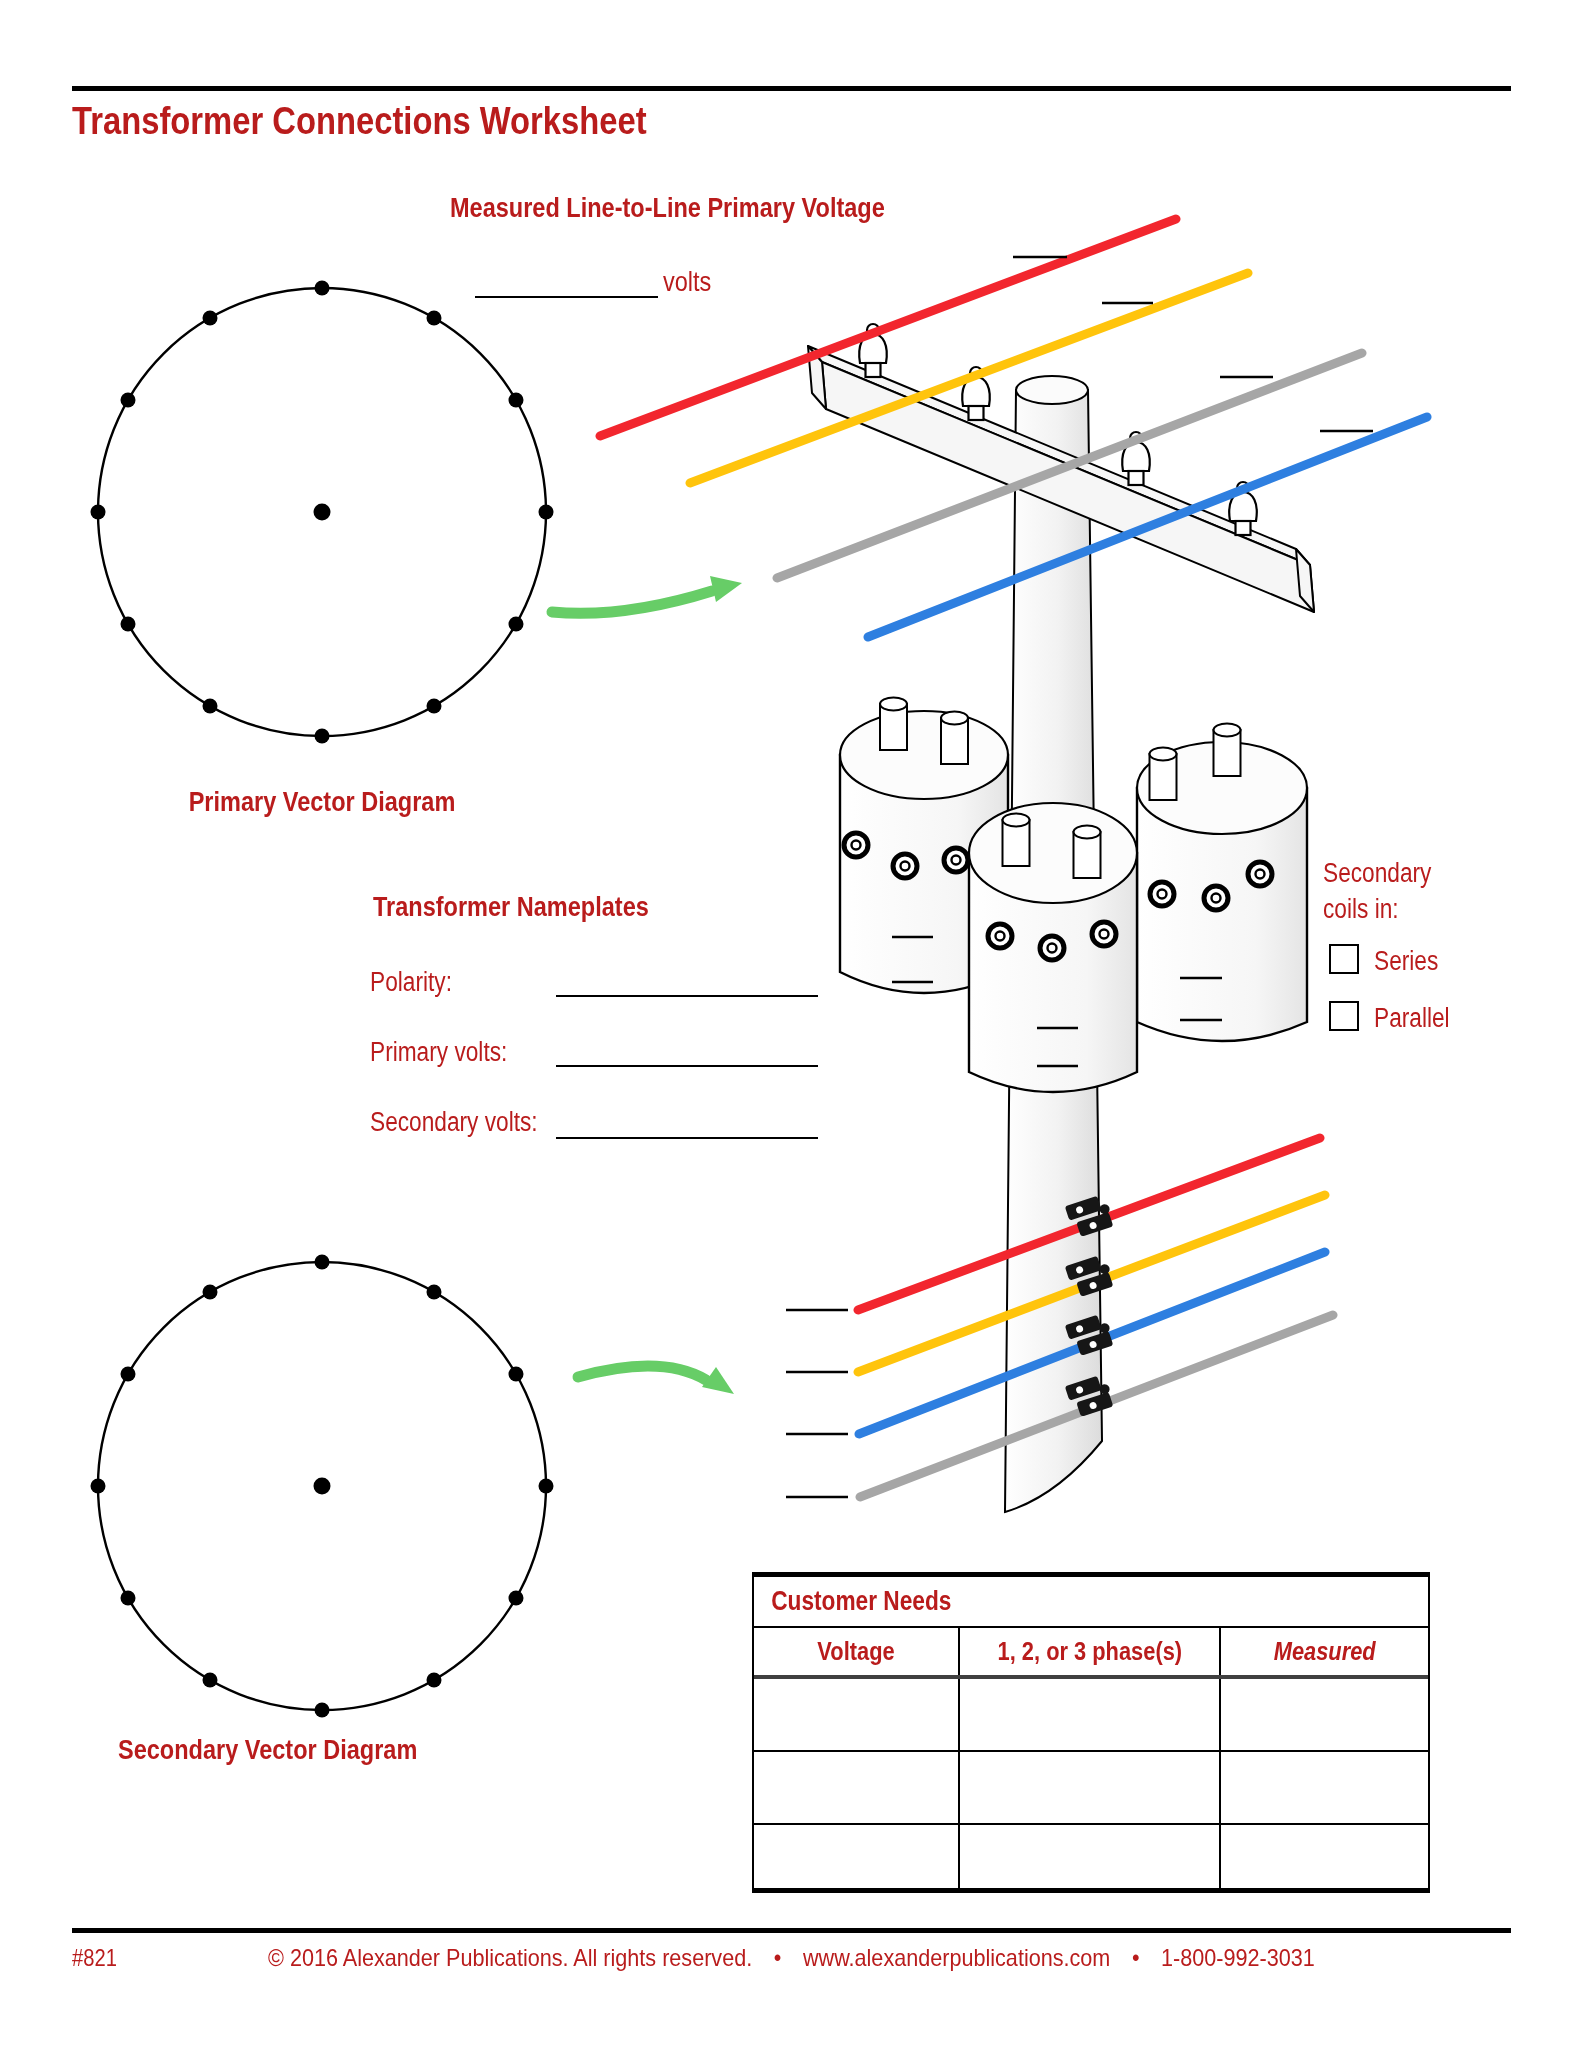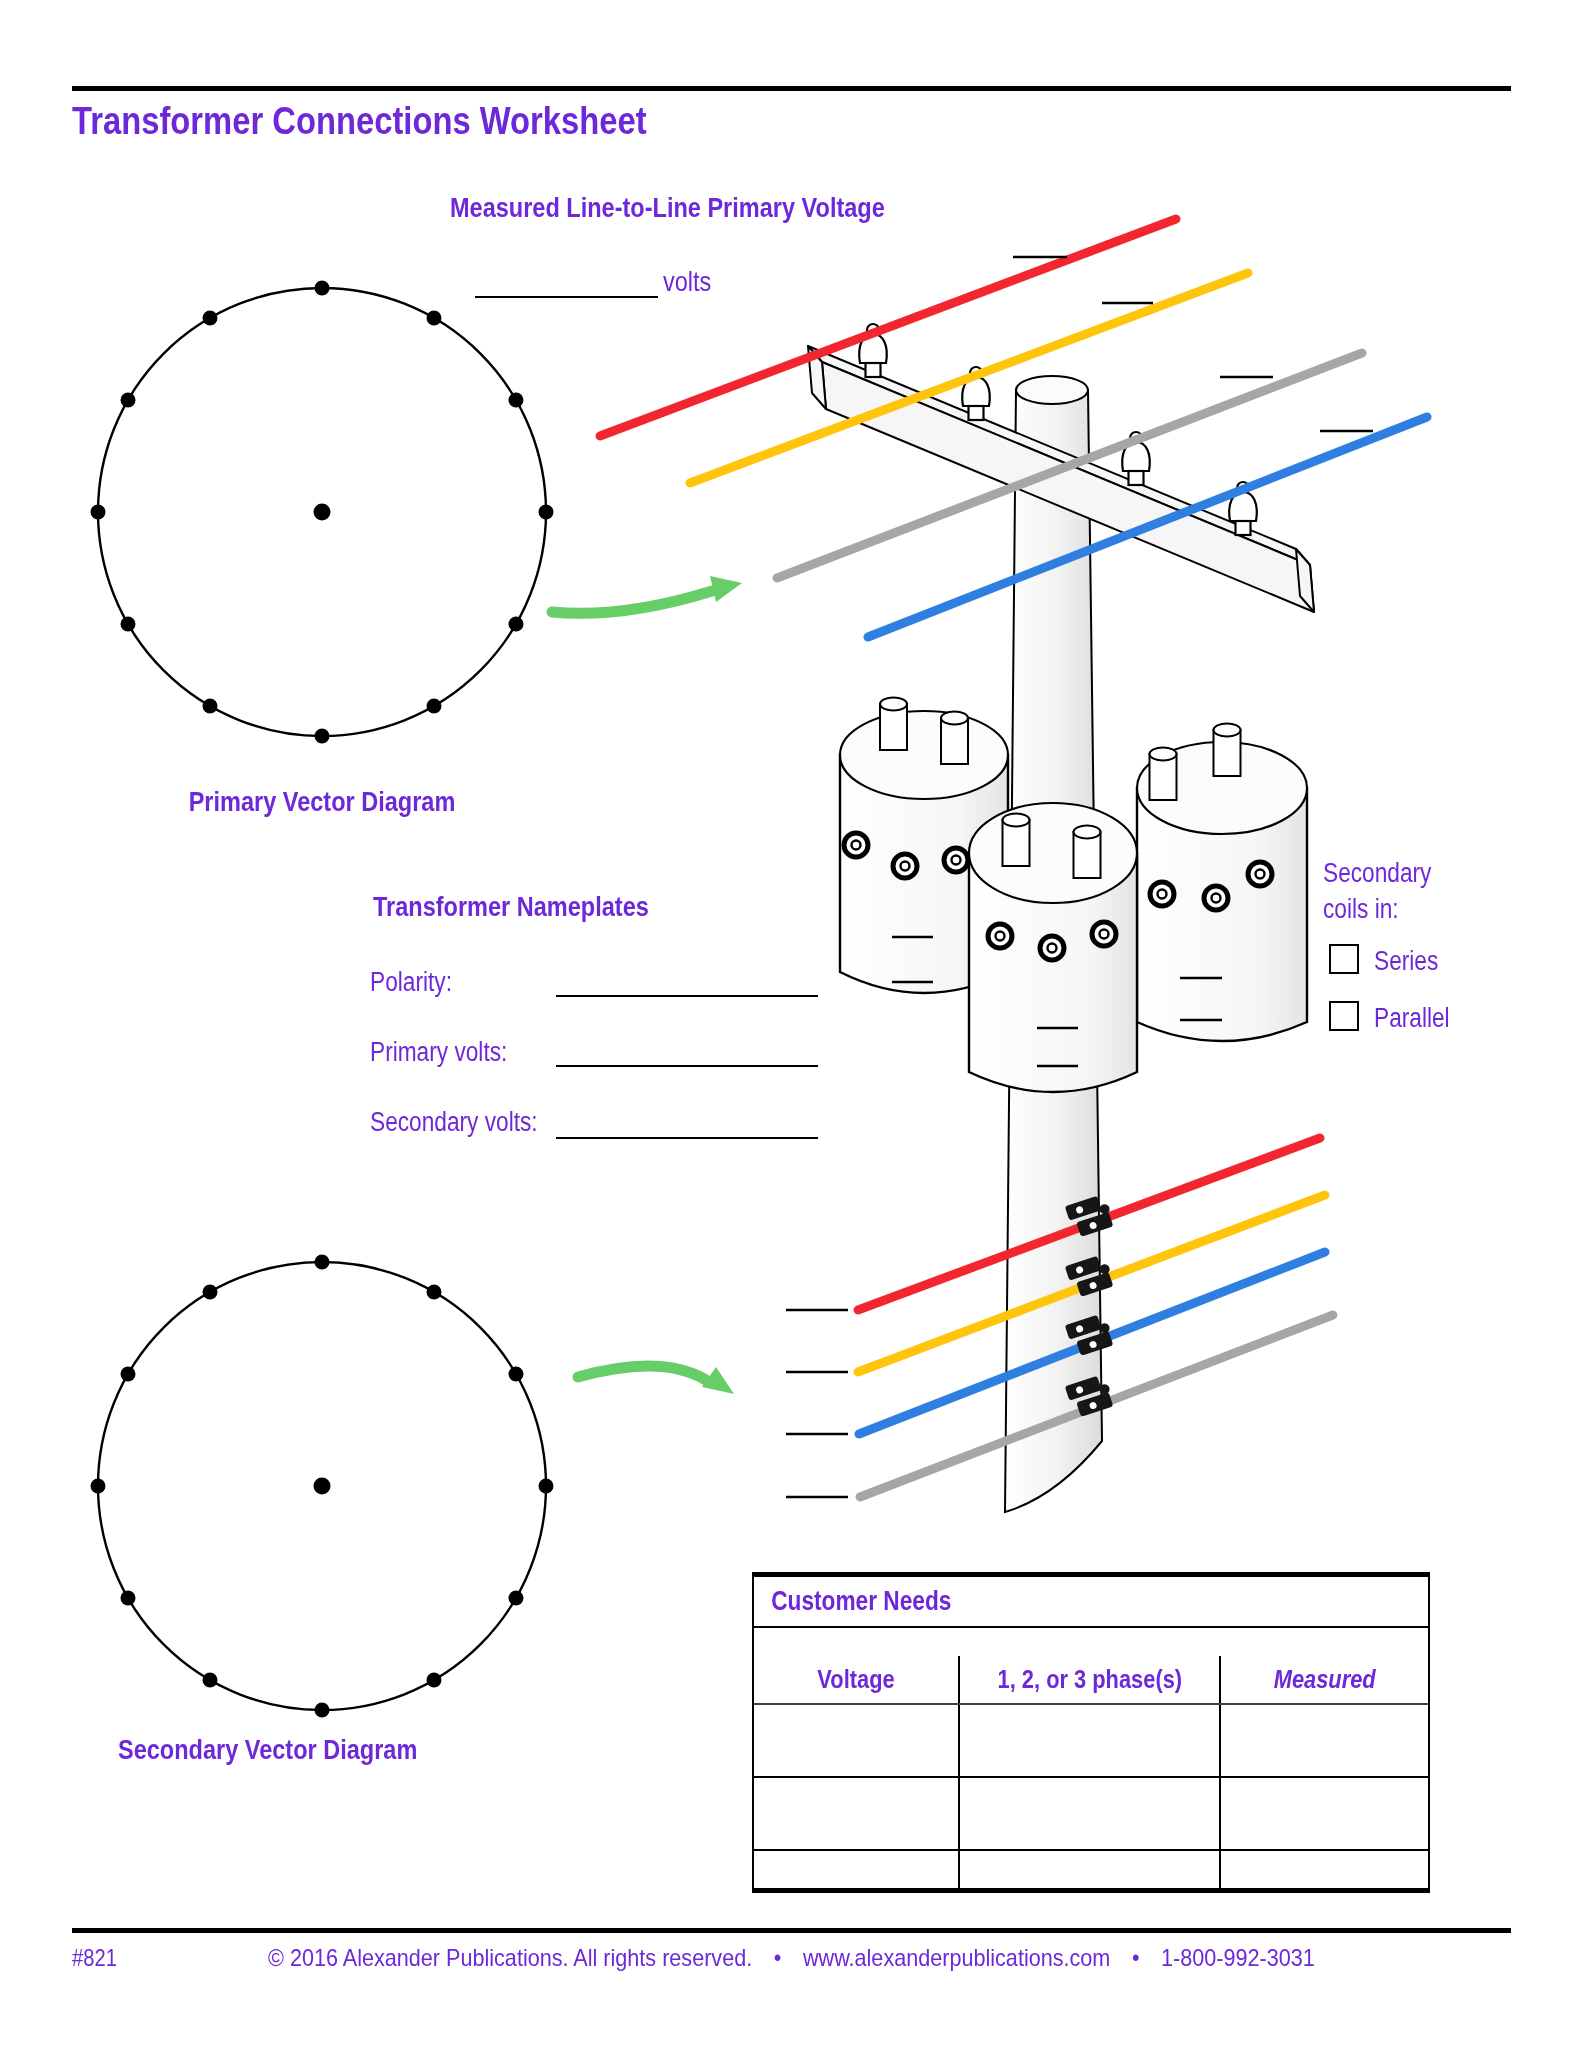--- a/index.html
+++ b/index.html
@@ -1,18 +1,18 @@
 <!DOCTYPE html>
 <html style="--color-wire-red: #F2262E; --color-wire-yellow: #FFC40C; --color-wire-gray: #A6A6A6; --color-wire-blue: #2E7FE0; --color-arrow-green: #67CD67; --color-ink: #000000;"><head>
 <meta charset="utf-8">
 <style>
   html,body { margin:0; padding:0; background:#888; }
   .page {
     position:relative; width:1583px; height:2048px; margin:0 auto;
-    background:#fff; color:#6d28d9; overflow:hidden;
+    background:#fff; color:#b91c1c; overflow:hidden;
     font-family:"Liberation Sans", sans-serif;
   }
   .t { position:absolute; white-space:nowrap; }
   .bold { font-weight:700; }
   .cond   { transform:scaleX(0.84); }                      
   .cond-l { transform:scaleX(0.84); transform-origin:0 50%; } 
   .rule { position:absolute; background:#000; height:5px; }
   .blank { position:absolute; border-bottom:2.6px solid #000; }
   .cbox { position:absolute; width:26px; height:26px; border:2.6px solid #000; background:#fff; }
 
@@ -42,21 +42,21 @@
 
   
   .cn-table {
     position:absolute; left:752px; top:1572px; width:678px; height:321px;
     box-sizing:border-box; background:#fff;
     border-top:5px solid #000; border-bottom:5px solid #000;
     border-left:2px solid #000; border-right:2px solid #000;
     display:flex; flex-direction:column;
   }
   .cn-title { height:49px; border-bottom:2px solid #000; display:flex; align-items:center; font-weight:700; font-size:27px; }
-  .cn-headrow { height:47px; border-bottom:2px solid #404040; display:flex;margin-top:28px; }
+  .cn-headrow { height:47px; border-bottom:4px solid #404040; display:flex; }
   .cn-row { height:71px; border-bottom:2px solid #000; display:flex; }
   .cn-row.last { border-bottom:none; flex:1; }
   .cn-c1 { width:204px; border-right:2px solid #000; }
   .cn-c2 { width:259px; border-right:2px solid #000; }
   .cn-c3 { flex:1;font-style:italic; }
   .cn-hcell { display:flex; align-items:center; justify-content:center; font-weight:700; font-size:26px; }
   .footer-center { position:absolute; display:flex; align-items:baseline; gap:24px; font-size:24px; transform:scaleX(0.9); transform-origin:0 50%; }
 </style>
 </head>
 <body>

